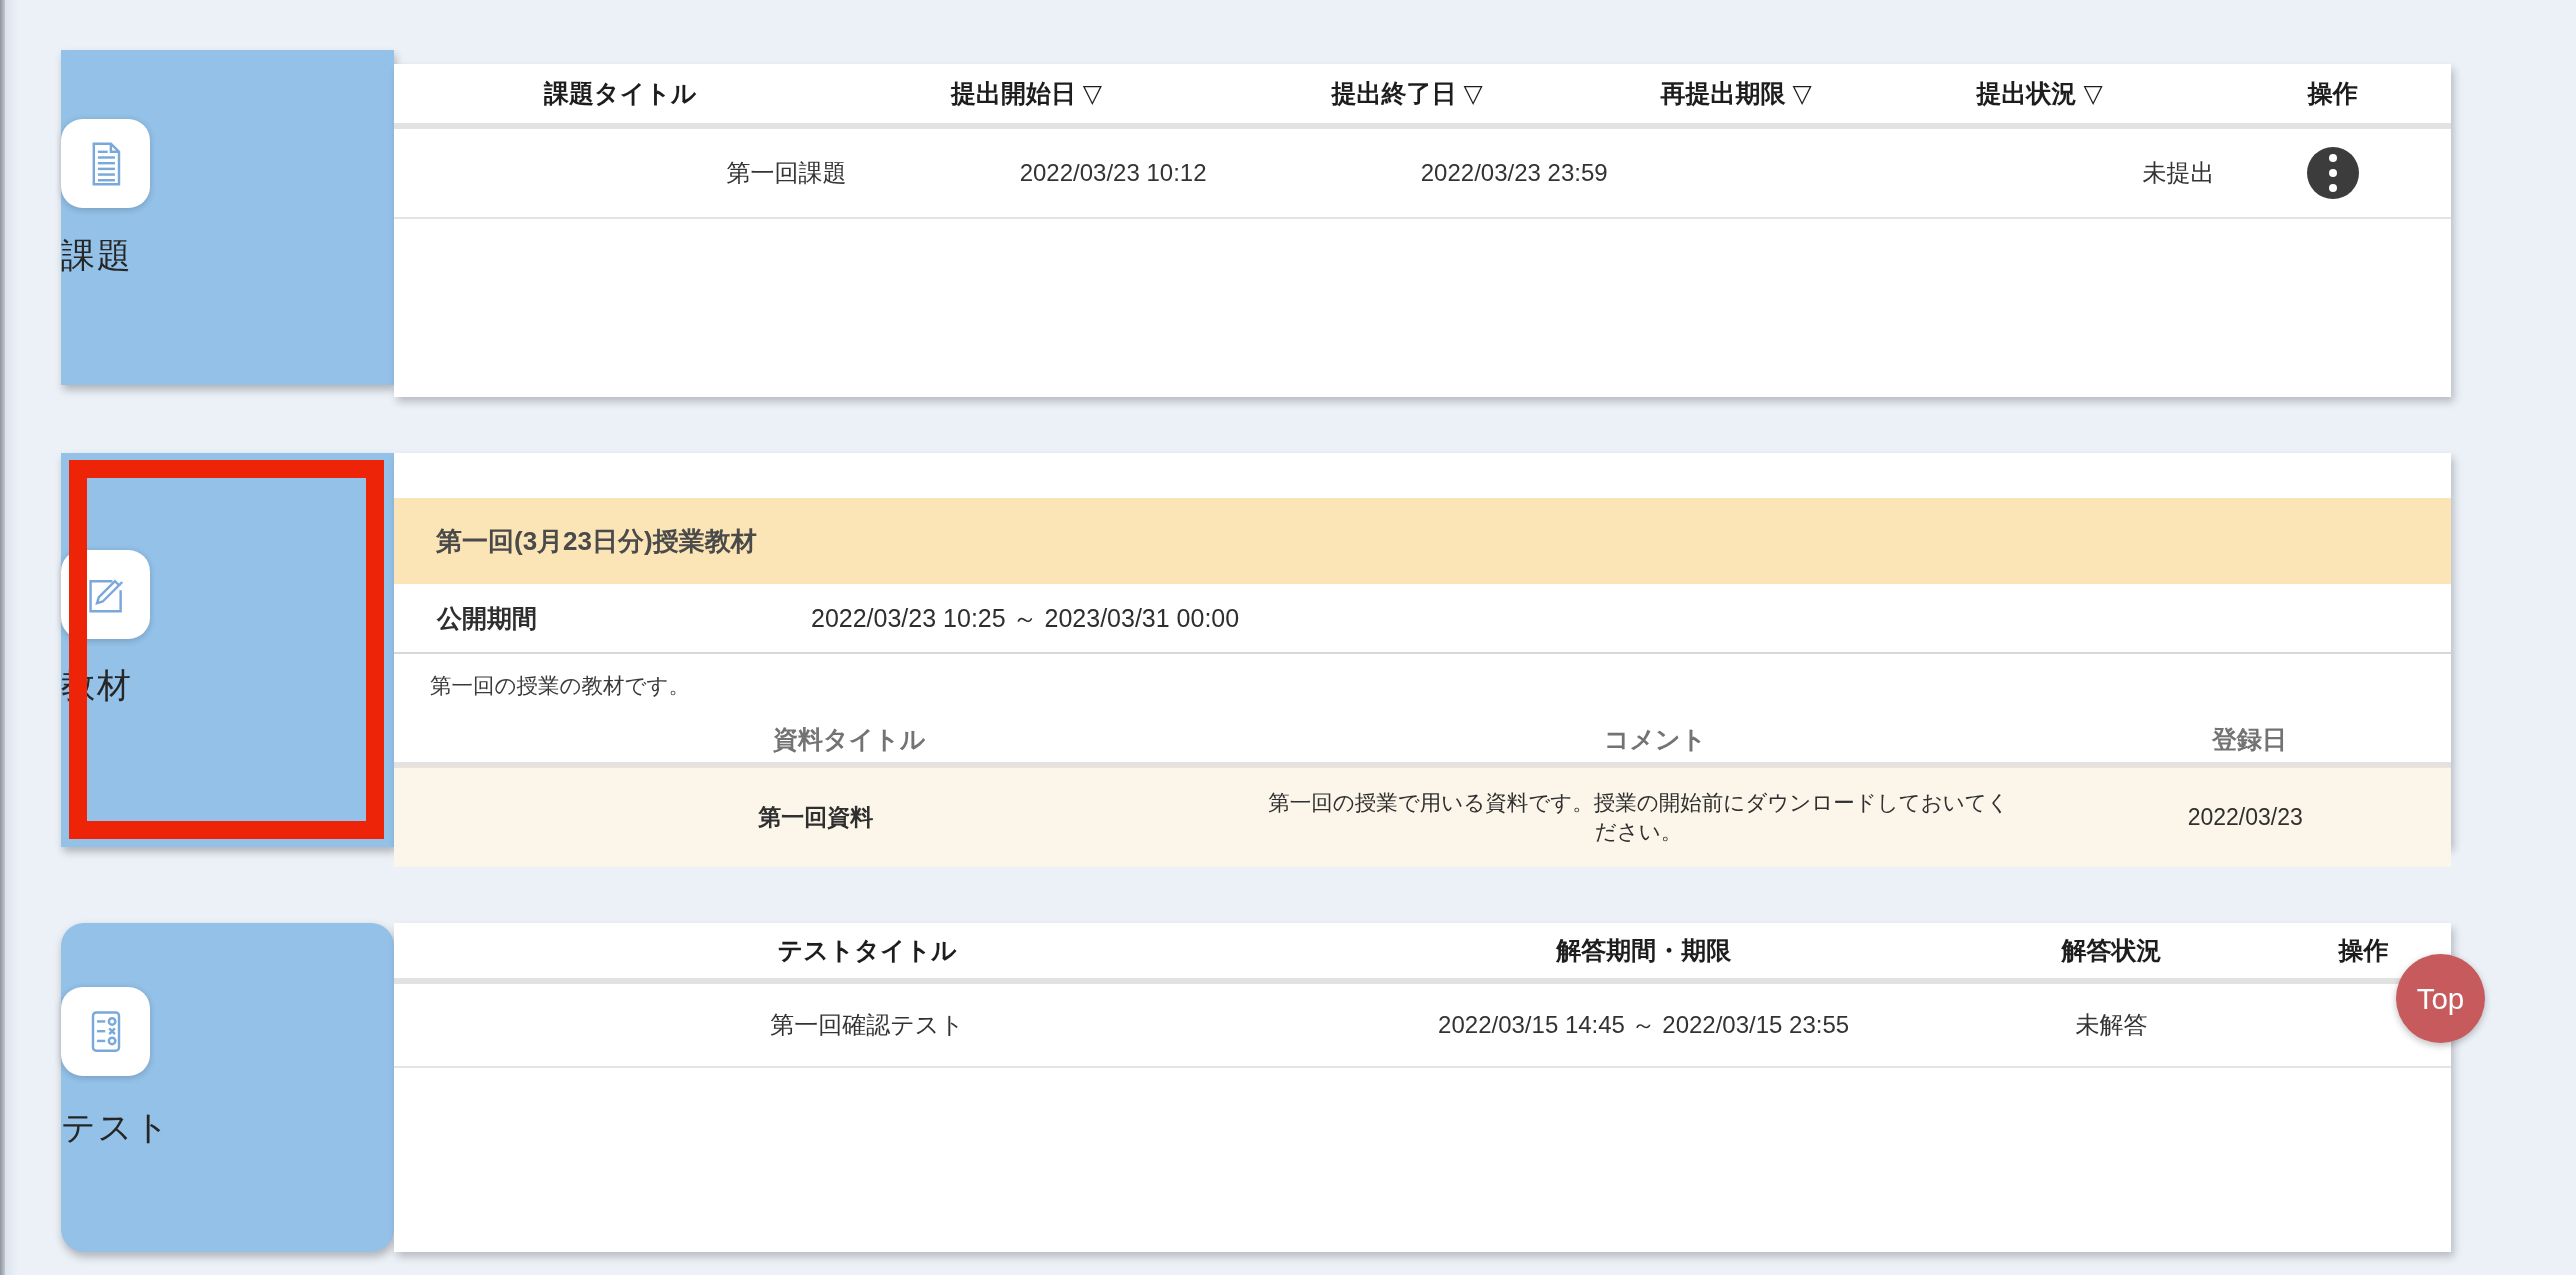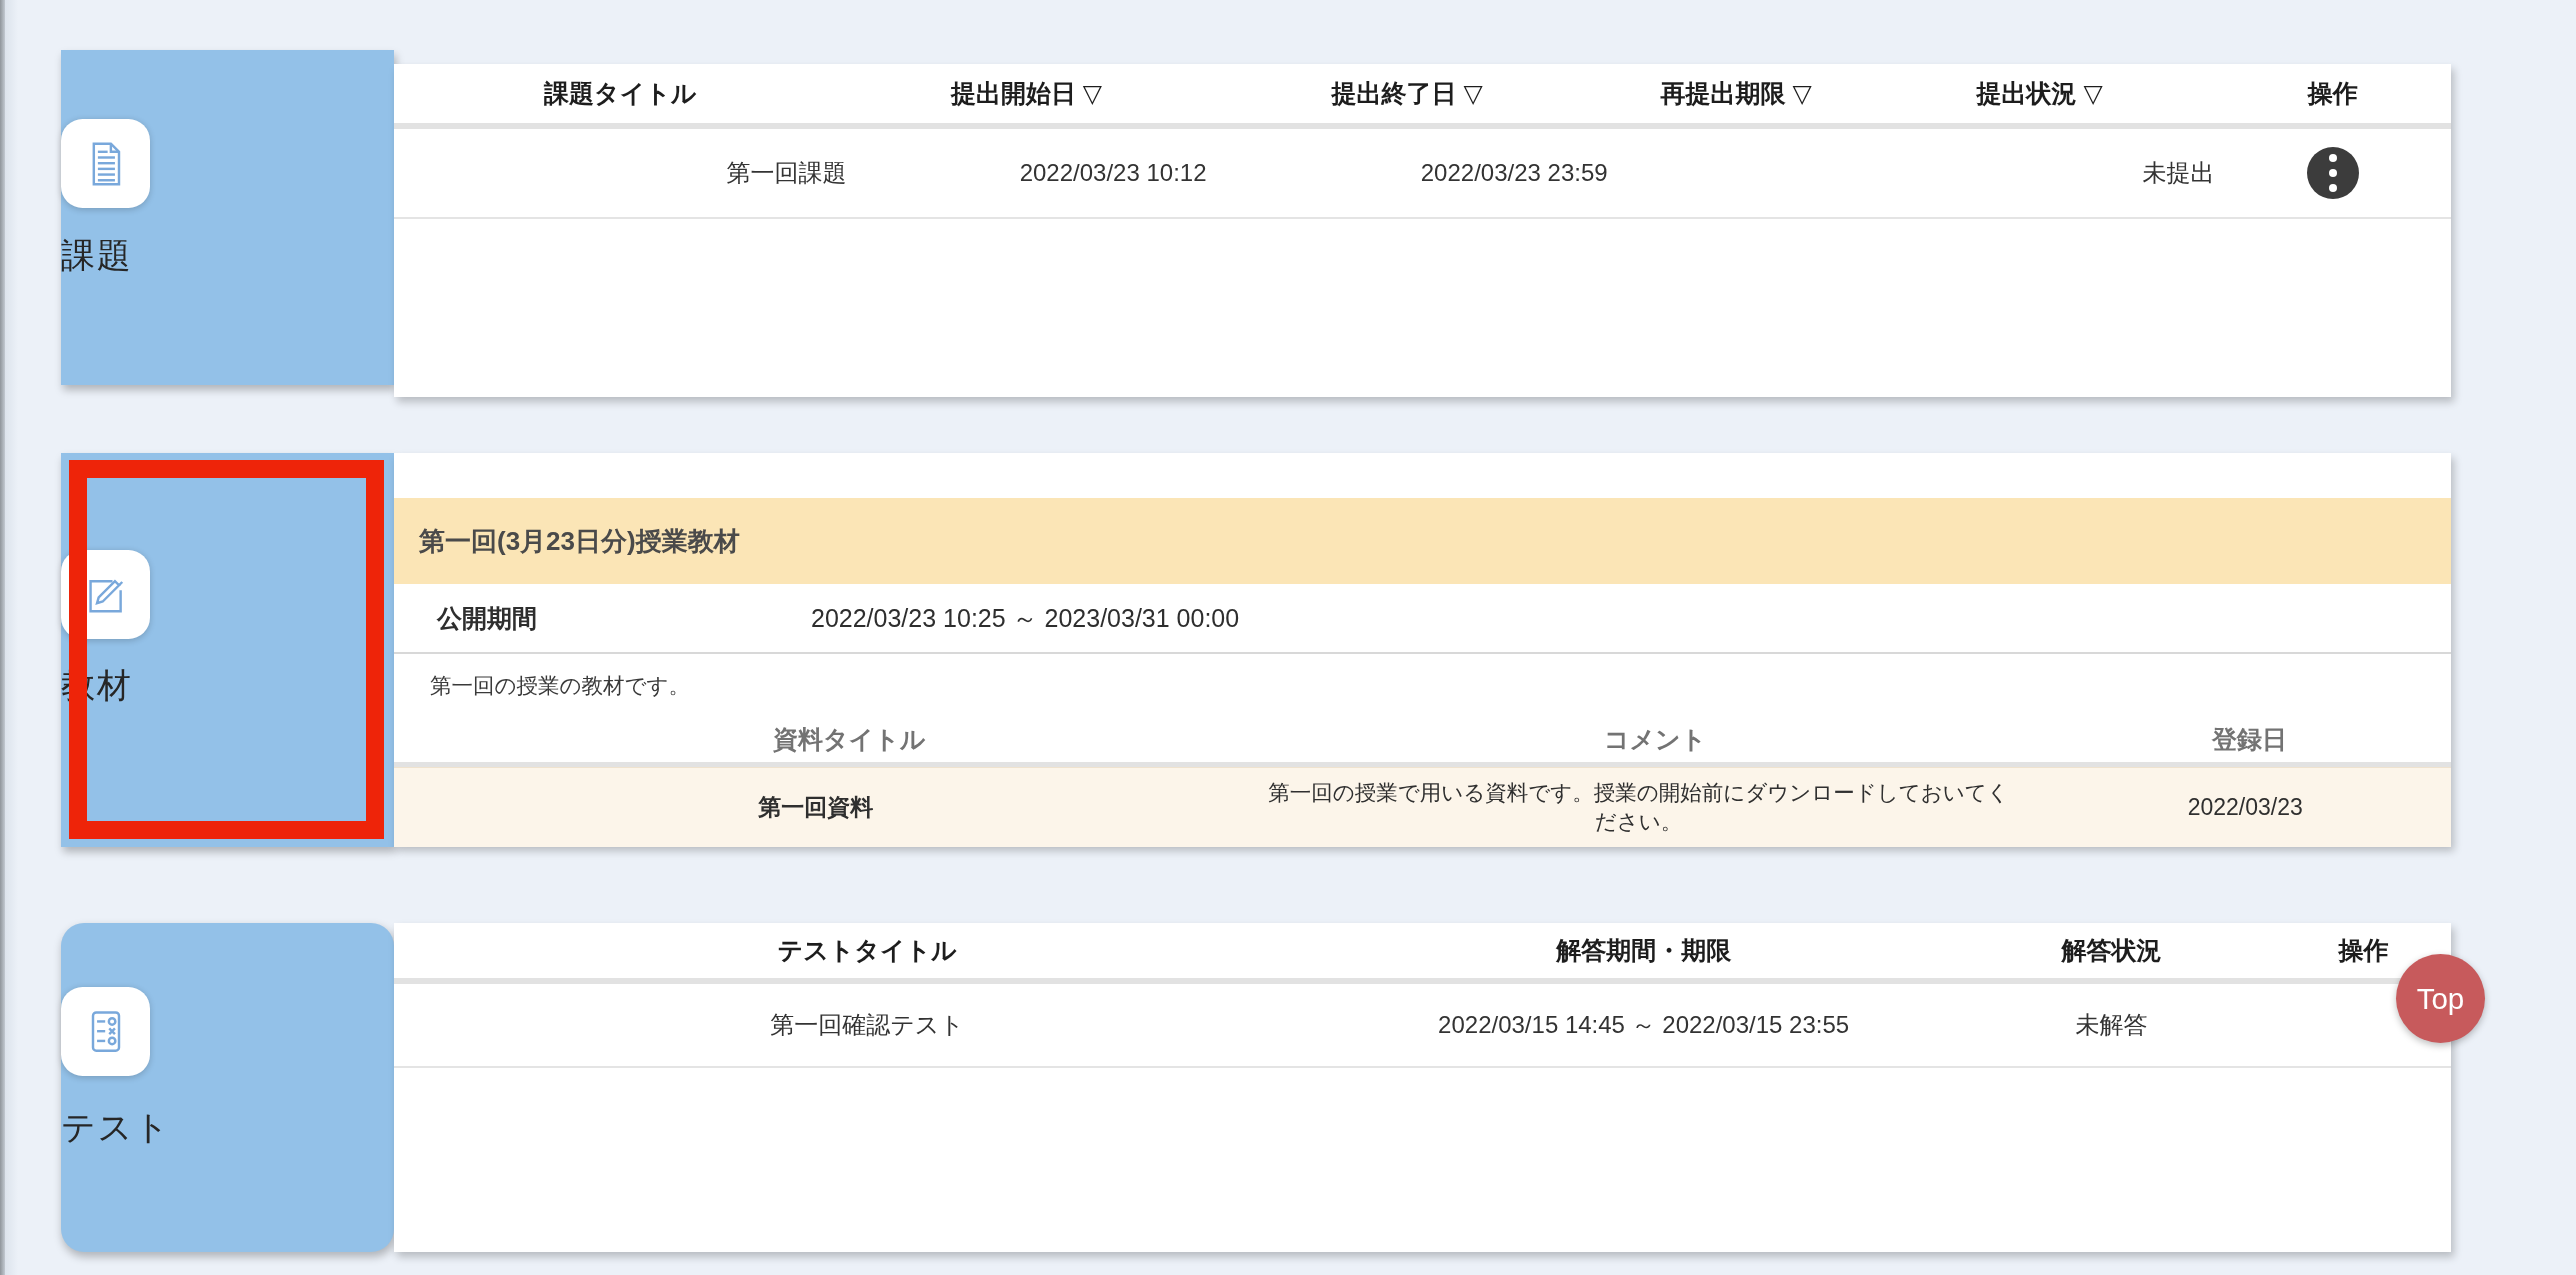--- a/index.html
+++ b/index.html
@@ -68,27 +68,27 @@
   .trow3{height:82px;align-items:center;text-align:center;font-size:24px;color:#333;}
 
   .kebab{
     width:52px;height:52px;border-radius:50%;background:#3C3C3C;margin:0 auto;
     display:flex;flex-direction:column;align-items:center;justify-content:center;gap:7.2px;cursor:pointer;
   }
   .kebab span{width:8px;height:8px;border-radius:50%;background:#ffffff;display:block;}
 
   
   .m-gap{height:45px;background:#ffffff;}
-  .m-band{height:86px;background:#FBE5B6;display:flex;align-items:center;padding-left:25px;
+  .m-band{height:86px;background:#FBE5B6;display:flex;align-items:center;padding-left:42px;
           font-weight:bold;font-size:26px;color:#4a4a4a;box-sizing:border-box;}
   .m-period{height:68px;display:flex;align-items:center;font-size:25px;color:#2e2e2e;}
   .m-period-label{font-weight:bold;margin-left:43px;width:374px;}
   .m-desc{height:63px;display:flex;align-items:center;padding-left:36px;font-size:21.5px;color:#3a3a3a;}
   .m-subhead{height:45px;align-items:center;text-align:center;font-weight:bold;font-size:25px;color:#737373;padding-left:42px;}
-  .m-row{height:80px;background:#FCF5EA;align-items:center;text-align:center;border-top:0.9px solid #EFE2CE;box-sizing:border-box;}
+  .m-row{height:100px;background:#FCF5EA;align-items:center;text-align:center;border-top:0.9px solid #EFE2CE;box-sizing:border-box;}
   .m-row .m-title{font-weight:bold;font-size:23px;}
   .m-row .m-comment{font-size:21.5px;line-height:29px;padding:0 27px;}
   .m-row .m-date{font-size:23px;}
 
   .top-btn{
     position:absolute;left:2396px;top:954px;width:89px;height:89px;border-radius:50%;
     background:#C75A5C;color:#ffffff;font-size:29.5px;
     display:flex;align-items:center;justify-content:center;
     box-shadow:0 2.7px 7.2px rgba(0,0,0,0.25);cursor:pointer;z-index:10;
   }

